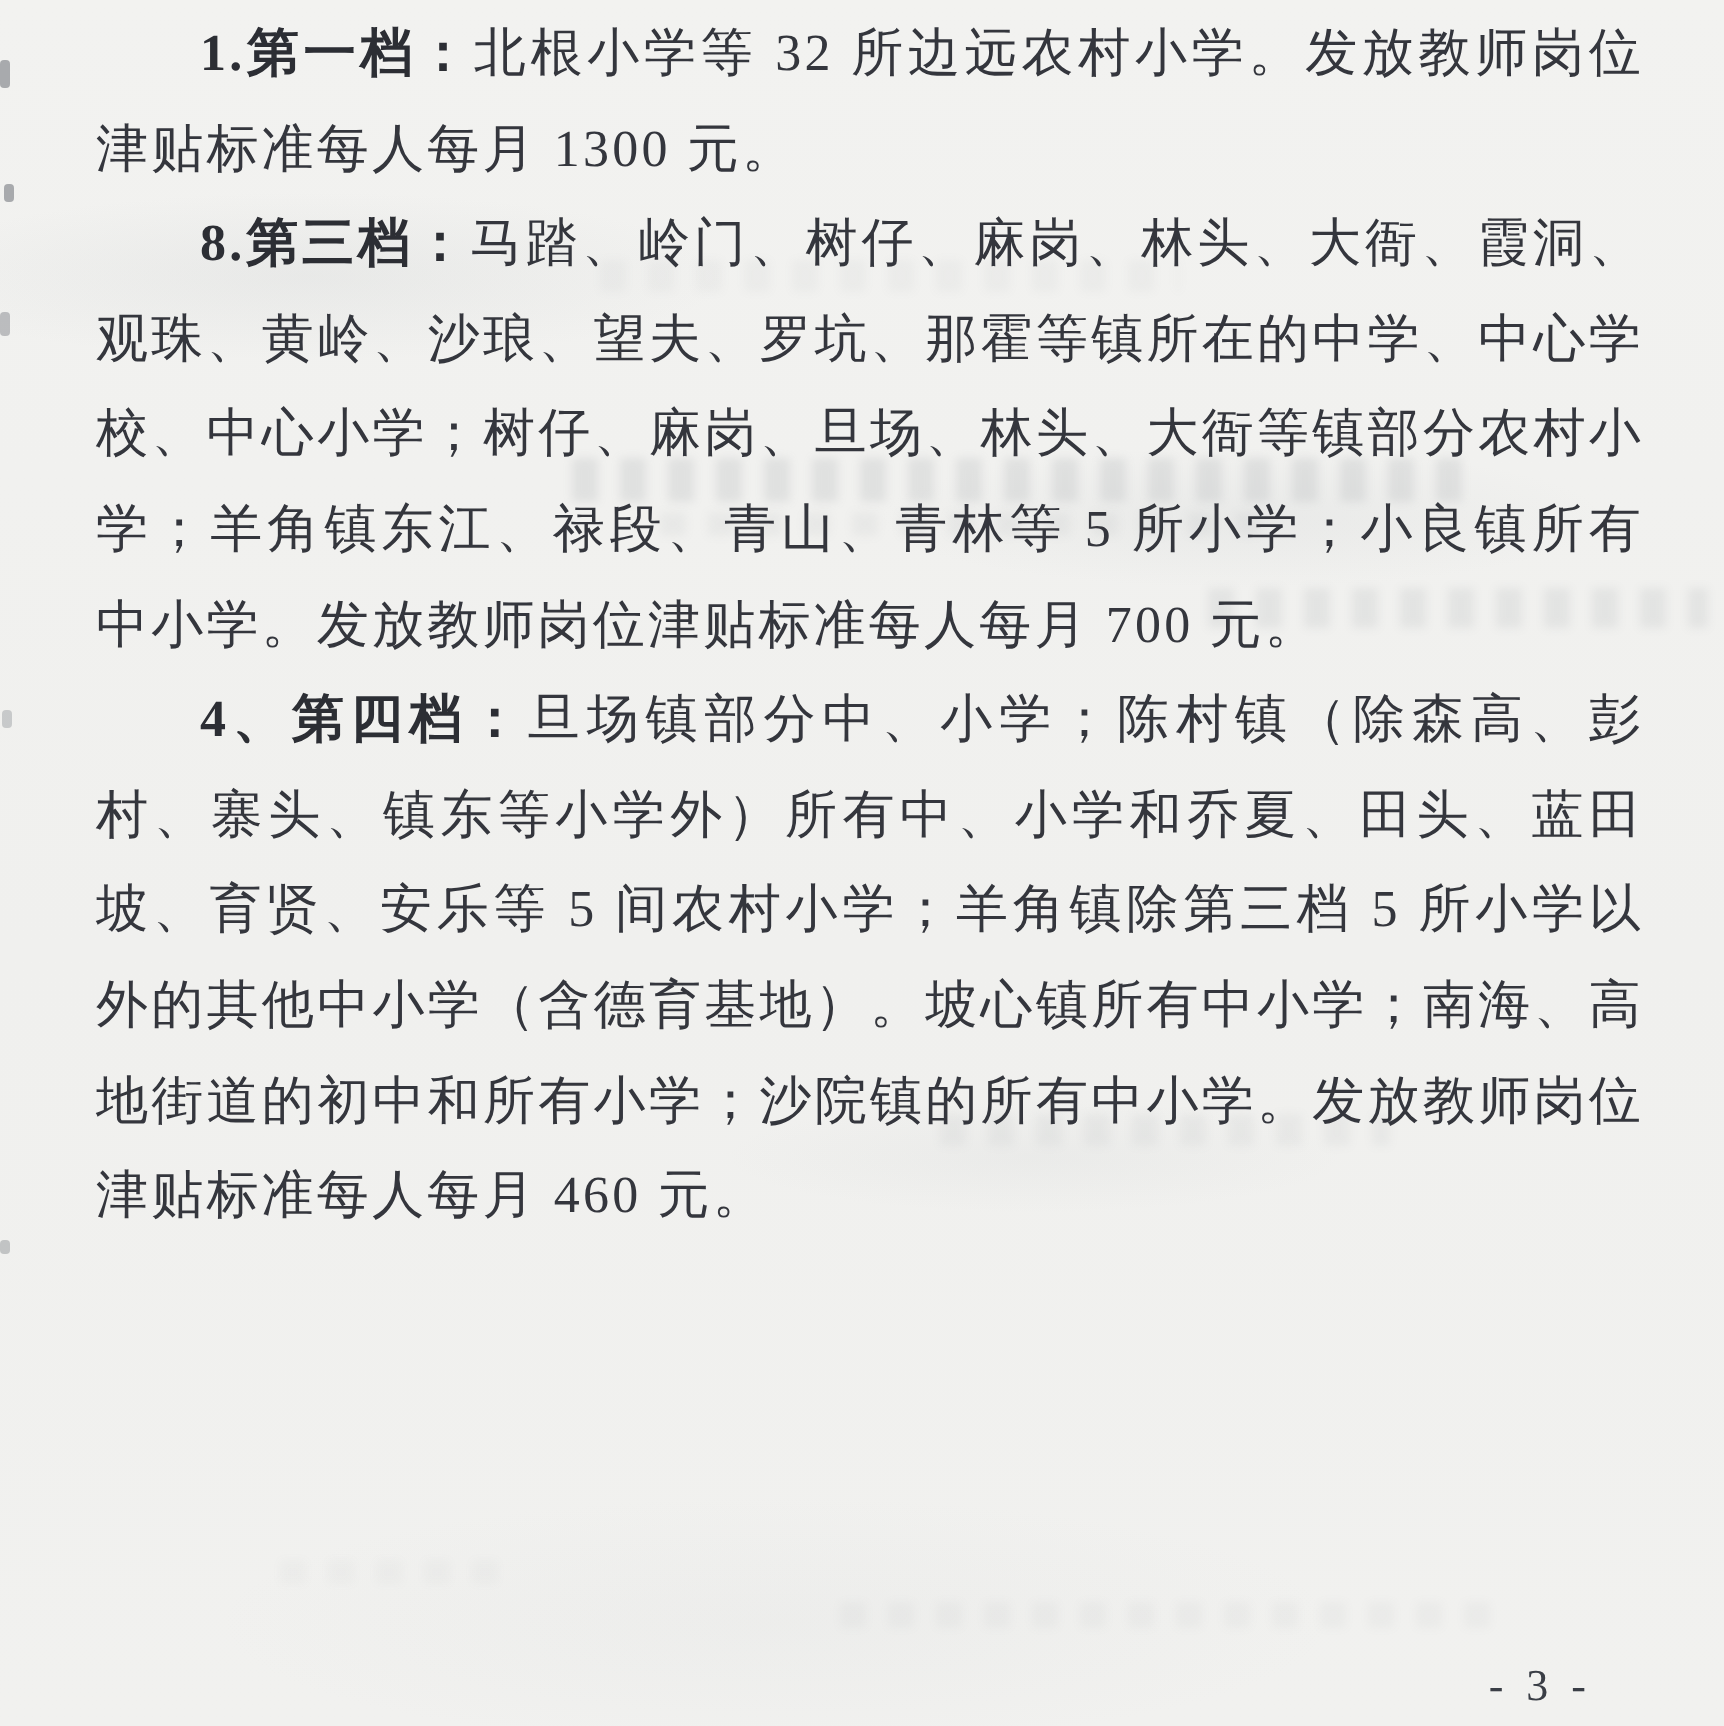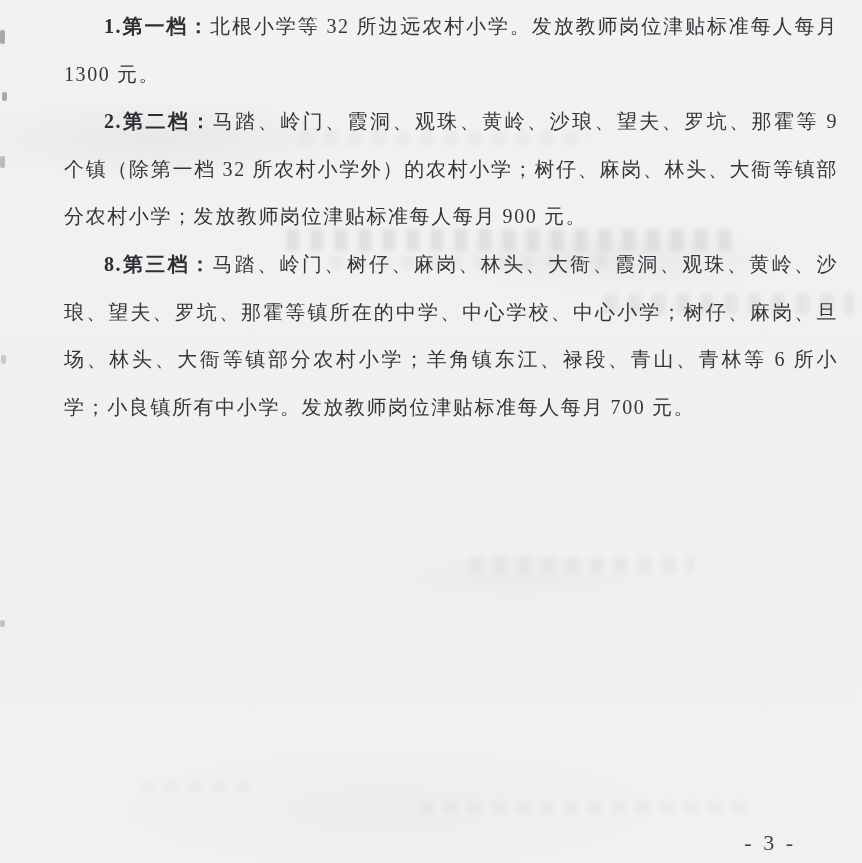--- a/index.html
+++ b/index.html
@@ -18,24 +18,24 @@
       radial-gradient(ellipse 220px 40px at 60% 67%, rgba(190,194,196,0.12), transparent 70%),
       radial-gradient(ellipse 400px 90px at 45% 94%, rgba(200,203,205,0.10), transparent 70%),
       linear-gradient(180deg, #f2f2f0 0%, #f0f0ee 55%, #f1f1ef 100%);
     font-family: "Liberation Serif", "DejaVu Serif", serif;
     color: #33353b;
   }
 
   
   .doc {
     position: absolute;
-    left: 64px;
+    left: 48px;
     top: 3px;
     width: 774px;
-    font-size: 20px;
+    font-size: 26px;
     line-height: 47.6px;
     letter-spacing: 1.6px;
     text-align: justify;
     text-justify: inter-character;
     color: #34363d;
   }
 
   .para {
     text-indent: 2em;
     margin: 0;
@@ -101,19 +101,19 @@
 
 <div class="speck p1"></div>
 <div class="speck p2"></div>
 <div class="speck p3"></div>
 <div class="speck p4"></div>
 <div class="speck p5"></div>
 
 <div class="doc">
   <p class="para"><span class="tier-label">1.第一档：</span><span class="para-text">北根小学等 32 所边远农村小学。发放教师岗位津贴标准每人每月 1300 元。</span></p>
 
-  <p class="para"><span class="tier-label">2.第二档：</span><span class="para-text">马踏、岭门、霞洞、观珠、黄岭、沙琅、望夫、罗坑、那霍等 9 个镇（除第一档 32 所农村小学外）的农村小学；树仔、麻岗、林头、大衙等镇部分农村小学；发放教师岗位津贴标准每人每月 900 元。</span></p>
 
-  <p class="para"><span class="tier-label">8.第三档：</span><span class="para-text">马踏、岭门、树仔、麻岗、林头、大衙、霞洞、观珠、黄岭、沙琅、望夫、罗坑、那霍等镇所在的中学、中心学校、中心小学；树仔、麻岗、旦场、林头、大衙等镇部分农村小学；羊角镇东江、禄段、青山、青林等 6 所小学；小良镇所有中小学。发放教师岗位津贴标准每人每月 700 元。</span></p>
+  <p class="para"><span class="tier-label">8.第三档：</span><span class="para-text">马踏、岭门、树仔、麻岗、林头、大衙、霞洞、观珠、黄岭、沙琅、望夫、罗坑、那霍等镇所在的中学、中心学校、中心小学；树仔、麻岗、旦场、林头、大衙等镇部分农村小学；羊角镇东江、禄段、青山、青林等 5 所小学；小良镇所有中小学。发放教师岗位津贴标准每人每月 700 元。</span></p>
 
+  <p class="para"><span class="tier-label">4、第四档：</span><span class="para-text">旦场镇部分中、小学；陈村镇（除森高、彭村、寨头、镇东等小学外）所有中、小学和乔夏、田头、蓝田坡、育贤、安乐等 5 间农村小学；羊角镇除第三档 5 所小学以外的其他中小学（含德育基地）。坡心镇所有中小学；南海、高地街道的初中和所有小学；沙院镇的所有中小学。发放教师岗位津贴标准每人每月 460 元。</span></p>
 </div>
 
 <div class="pageno">- 3 -</div>
 
 </body></html>

